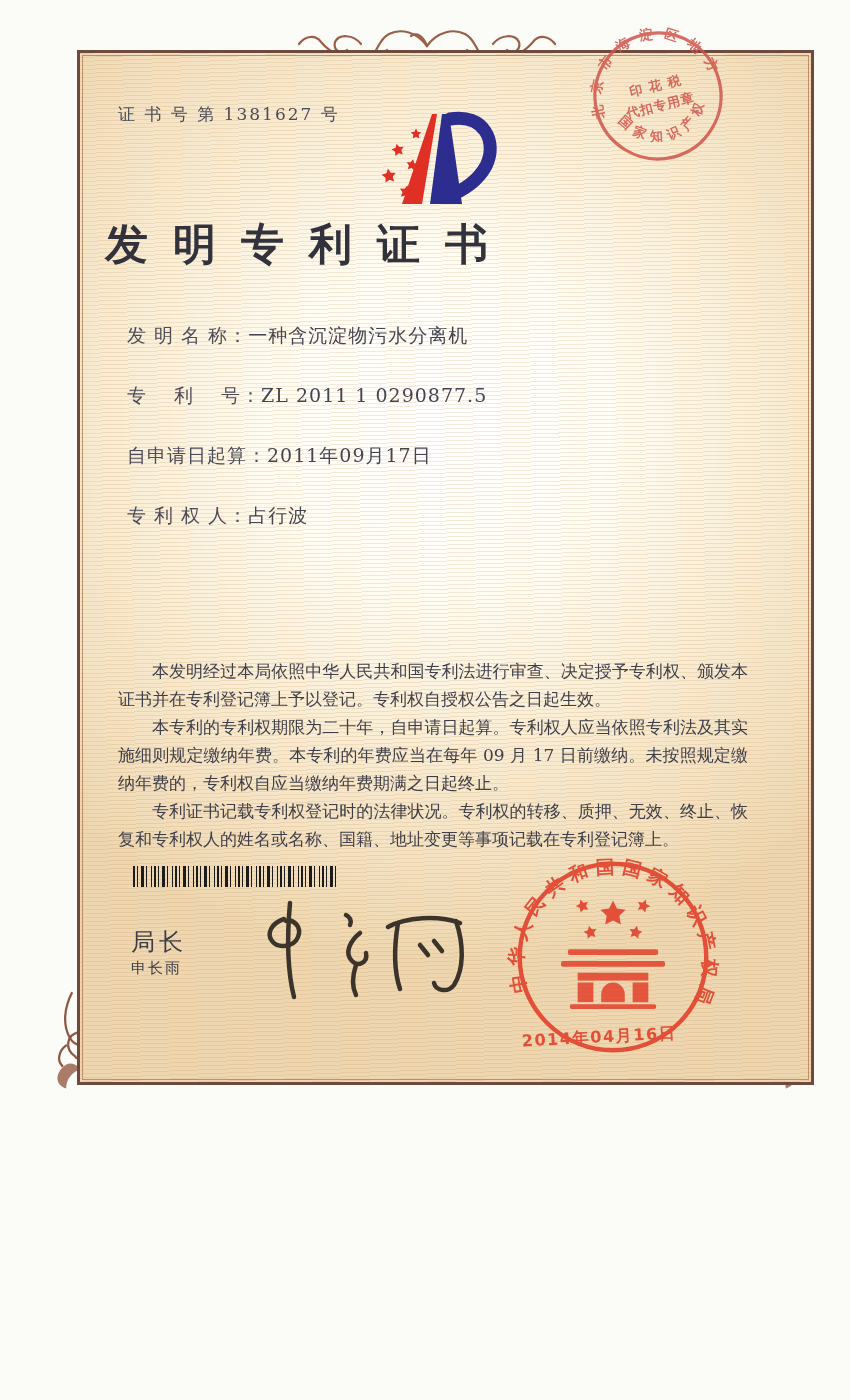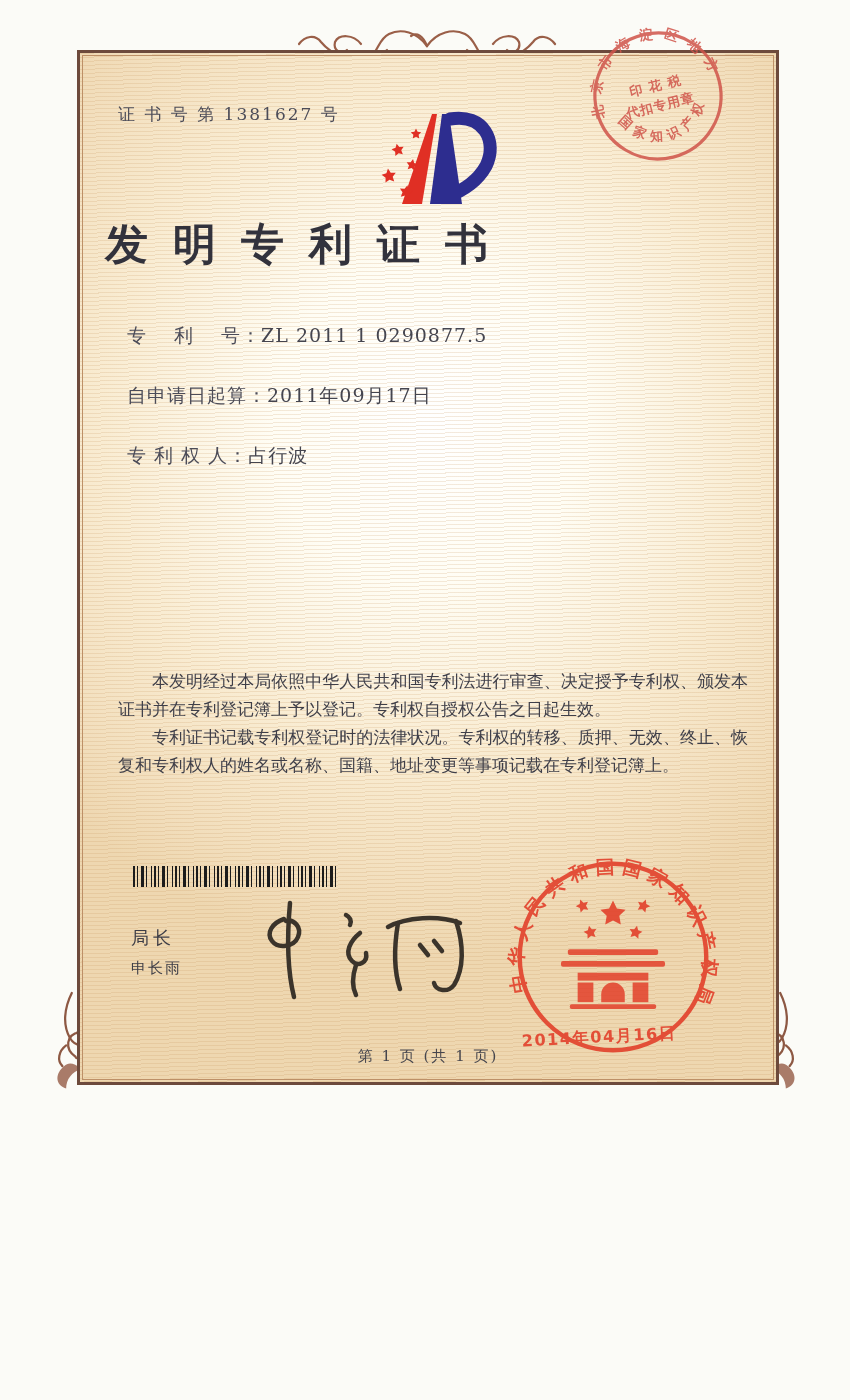--- a/index.html
+++ b/index.html
@@ -8,20 +8,21 @@
     background:#fbfbf7; overflow:hidden;
     font-family:"DejaVu Serif", serif; color:#3f3f4a;
   }
   
   .cert{
     position:absolute; left:77px; top:50px; width:696px; height:1029px;
     border:3px solid #6d4a3c;
     background-image:
       repeating-linear-gradient(178deg, rgba(198,148,92,0.20) 0px, rgba(198,148,92,0.20) 1px, rgba(255,255,255,0) 1px, rgba(255,255,255,0) 4px),
       radial-gradient(ellipse 75% 52% at 50% 36%, #ffffff 0%, #fffdf4 30%, #f9ecd2 62%, #f2debc 88%, #eed7b0 100%);
+    padding-left: 35px;
   }
   .cert::before{
     content:""; position:absolute; inset:2px; border:1px solid #bd9067; pointer-events:none;
   }
   
   .cert-number{
     position:absolute; left:38px; top:50px; font-size:17px; letter-spacing:2px; color:#4c4c58;
   }
   .logo{ position:absolute; left:292px; top:56px; width:130px; height:102px; }
   .title{
@@ -30,35 +31,35 @@
     box-sizing:border-box; color:#32323c;
   }
   
   .fields{ position:absolute; left:47px; top:270px; width:600px; }
   .field{ height:60px; font-size:19px; color:#4c4c58; letter-spacing:1px; white-space:nowrap;}
   .field .lbl{ color:#4c4c58; }
   .field .val{ color:#45454f; }
   
   .body-text{
     position:absolute; left:38px; top:604px; width:630px;
-    font-size:17px; line-height:28px; color:#3f3f49; text-align:justify;margin-top:10px;
+    font-size:17px; line-height:28px; color:#3f3f49; text-align:justify;
   }
   .body-text p{ margin:0; text-indent:2em; }
   
   .barcode{
     position:absolute; left:53px; top:813px; width:205px; height:21px;
     background:repeating-linear-gradient(90deg,
       #1c1c1c 0 2px, transparent 2px 4px,
       #1c1c1c 4px 5px, transparent 5px 8px,
       #1c1c1c 8px 11px, transparent 11px 13px,
       #1c1c1c 13px 14px, transparent 14px 18px,
       #1c1c1c 18px 19px, transparent 19px 21px);
   }
   
-  .sig-title{ position:absolute; left:51px; top:873px; font-size:18px; letter-spacing:4px; color:#3d3d46; font-family:"DejaVu Sans", sans-serif;}
+  .sig-title{ position:absolute; left:51px; top:873px; font-size:24px; letter-spacing:4px; color:#3d3d46; font-family:"DejaVu Sans", sans-serif;}
   .sig-name { position:absolute; left:51px; top:906px; font-size:15px; letter-spacing:2px; color:#3d3d46; font-family:"DejaVu Sans", sans-serif;}
   .signature{ position:absolute; left:148px; top:836px; width:255px; height:115px; }
   
   .seal-official{ position:absolute; left:425px; top:796px; width:216px; height:216px; opacity:.88; }
   .seal-tax{ position:absolute; left:588px; top:26px; width:140px; height:140px; opacity:.85; }
   
   .footer{
     position:absolute; left:0; top:994px; width:100%; text-align:center;
     font-size:15px; letter-spacing:2px; color:#46464e;
   }
@@ -126,27 +127,29 @@
       <use href="#star" transform="translate(44,24) scale(0.55)" fill="#e02f24"></use>
       <use href="#star" transform="translate(26,40) scale(0.65) rotate(-12)" fill="#e02f24"></use>
       <use href="#star" transform="translate(40,55) scale(0.60) rotate(10)" fill="#e02f24"></use>
       <use href="#star" transform="translate(17,66) scale(0.75) rotate(-8)" fill="#e02f24"></use>
       <use href="#star" transform="translate(34,82) scale(0.70) rotate(12)" fill="#e02f24"></use>
     </svg>
 
     <div class="title">发明专利证书</div>
 
     <div class="fields">
+      <div class="field"><span class="lbl">发 明 名 称：</span><span class="val">一种含沉淀物污水分离机</span></div>
       <div class="field"><span class="lbl">专　 利　 号：</span><span class="val">ZL 2011 1 0290877.5</span></div>
       <div class="field"><span class="lbl">自申请日起算：</span><span class="val">2011年09月17日</span></div>
       <div class="field"><span class="lbl">专 利 权 人：</span><span class="val">占行波</span></div>
     </div>
 
     <div class="body-text">
       <p>本发明经过本局依照中华人民共和国专利法进行审查、决定授予专利权、颁发本证书并在专利登记簿上予以登记。专利权自授权公告之日起生效。</p>
+      <p>本专利的专利权期限为二十年，自申请日起算。专利权人应当依照专利法及其实施细则规定缴纳年费。本专利的年费应当在每年 09 月 17 日前缴纳。未按照规定缴纳年费的，专利权自应当缴纳年费期满之日起终止。</p>
       <p>专利证书记载专利权登记时的法律状况。专利权的转移、质押、无效、终止、恢复和专利权人的姓名或名称、国籍、地址变更等事项记载在专利登记簿上。</p>
     </div>
 
     <div class="barcode"></div>
 
     <div class="sig-title">局长</div>
     <div class="sig-name">申长雨</div>
 
     <svg class="signature" viewBox="0 0 255 115">
       <g stroke="#3b342b" stroke-width="4.5" fill="none" stroke-linecap="round" stroke-linejoin="round">
@@ -181,21 +184,20 @@
           <rect x="74" y="126" width="72" height="8"></rect>
           <rect x="74" y="136" width="16" height="20"></rect>
           <rect x="130" y="136" width="16" height="20"></rect>
           <path d="M98,156 L98,148 A 12,12 0 0 1 122,148 L122,156 Z"></path>
           <rect x="66" y="158" width="88" height="5" rx="2"></rect>
         </g>
         <text x="96" y="197" text-anchor="middle" font-size="16.5" font-weight="bold" letter-spacing="1.5" transform="rotate(-3 96 197)" font-family="'DejaVu Sans', sans-serif">2014年04月16日</text>
       </g>
     </svg>
 
-    <div class="footer">第 1 页 (共 1 页)</div>
   </div>
 
   <svg class="seal-tax" viewBox="0 0 140 140">
     <g fill="#d0544a" transform="rotate(-14 70 70)">
       <circle cx="70" cy="70" r="63" fill="none" stroke="#d0544a" stroke-width="3.2"></circle>
       <path id="taxTop" d="M 14,80 A 57,57 0 1 1 126,80" fill="none"></path>
       <path id="taxBot" d="M 24,80 A 48,48 0 0 0 116,80" fill="none"></path>
       <text font-size="13.5" font-weight="bold" letter-spacing="10" font-family="'DejaVu Serif', serif">
         <textPath href="#taxTop" startOffset="1%">北京市海淀区地方税务局</textPath>
       </text>

